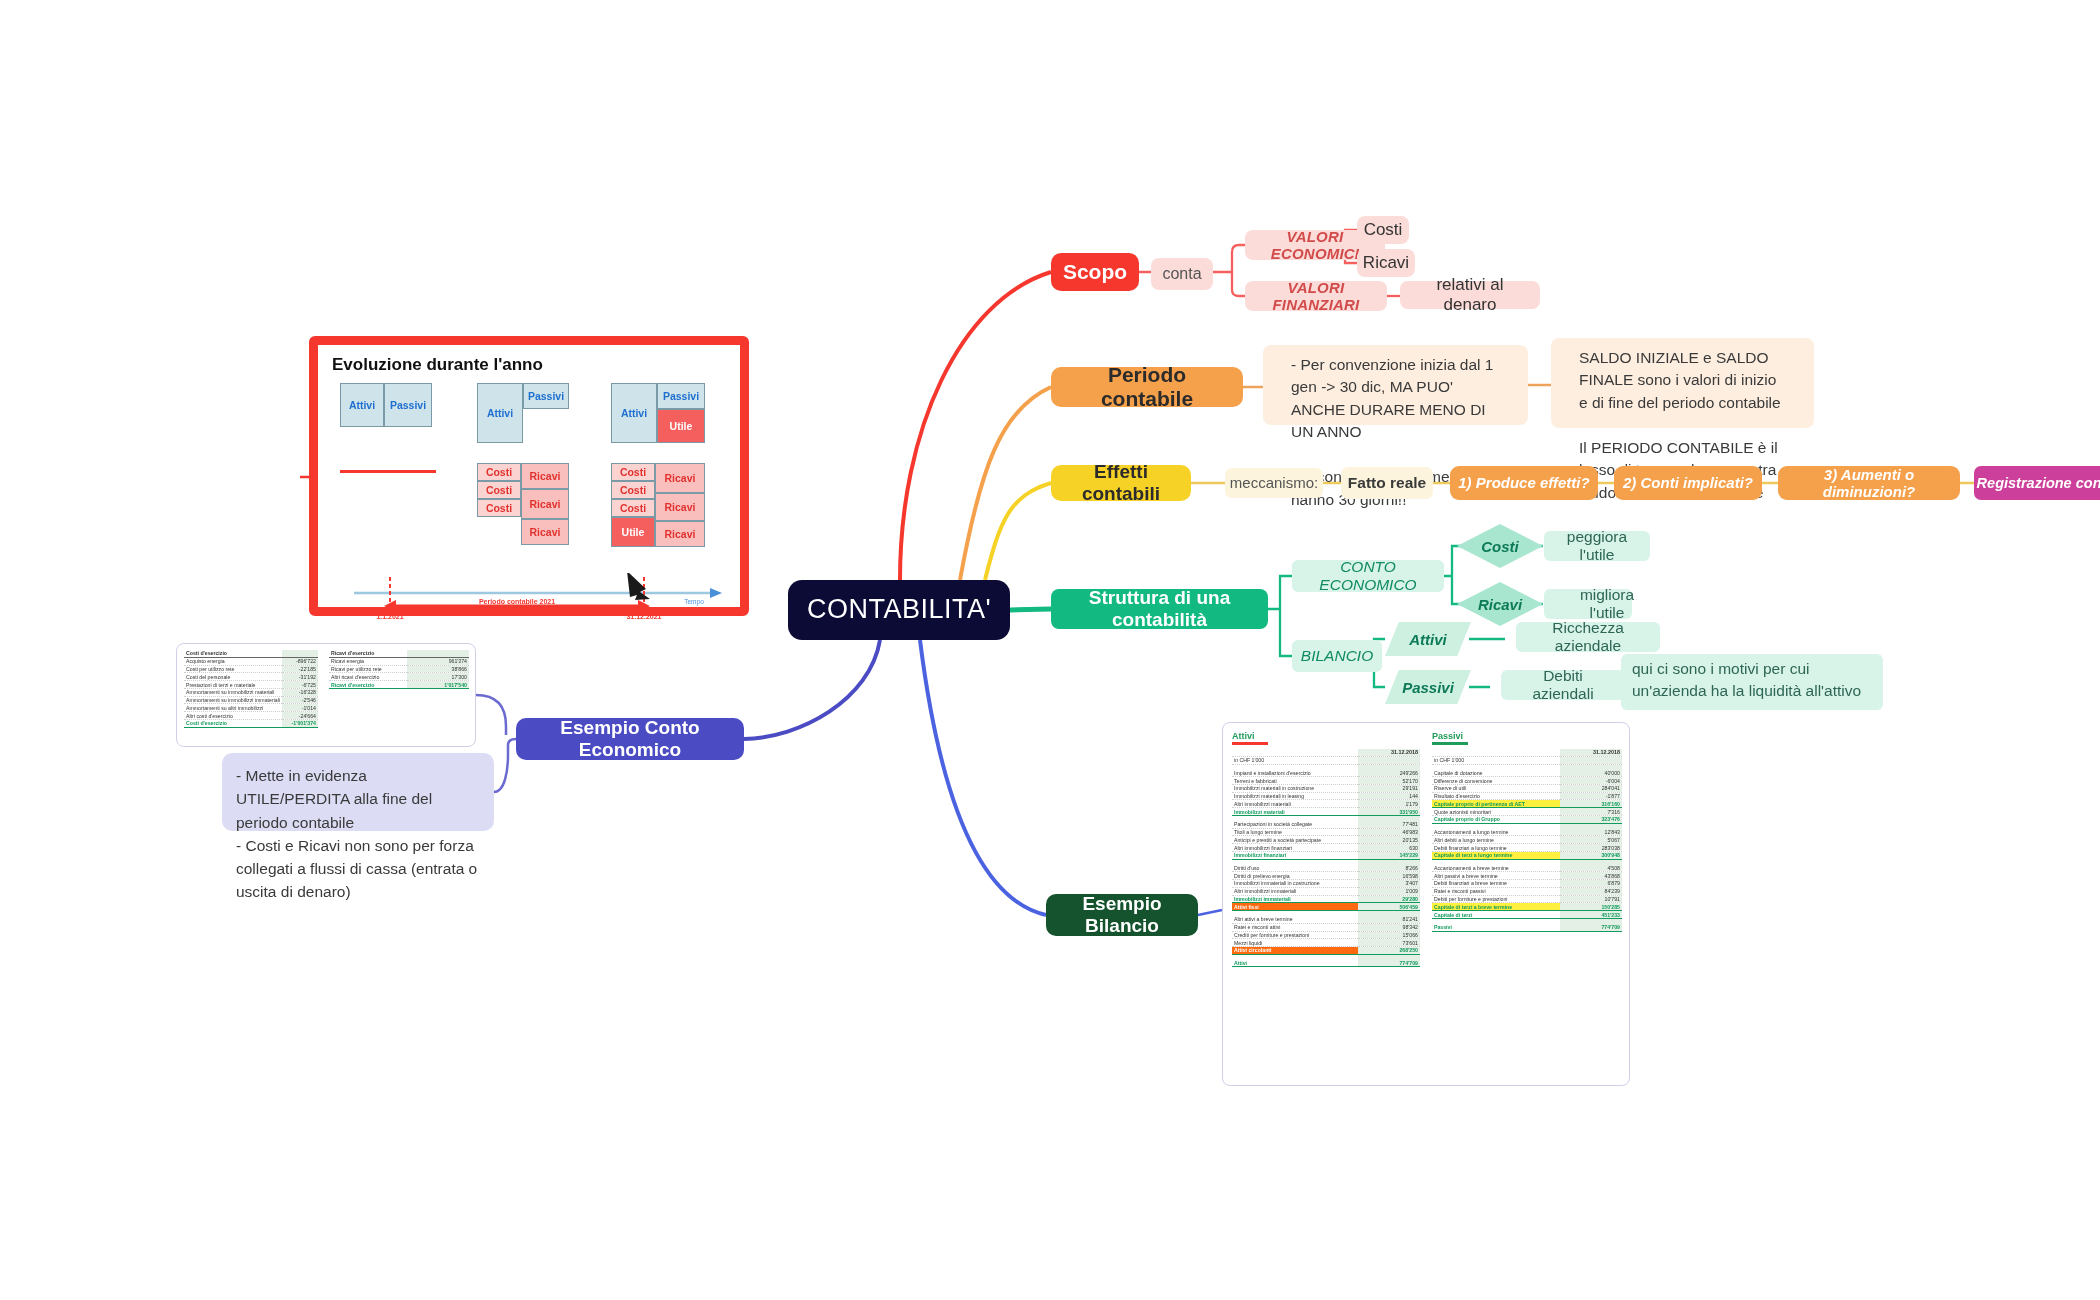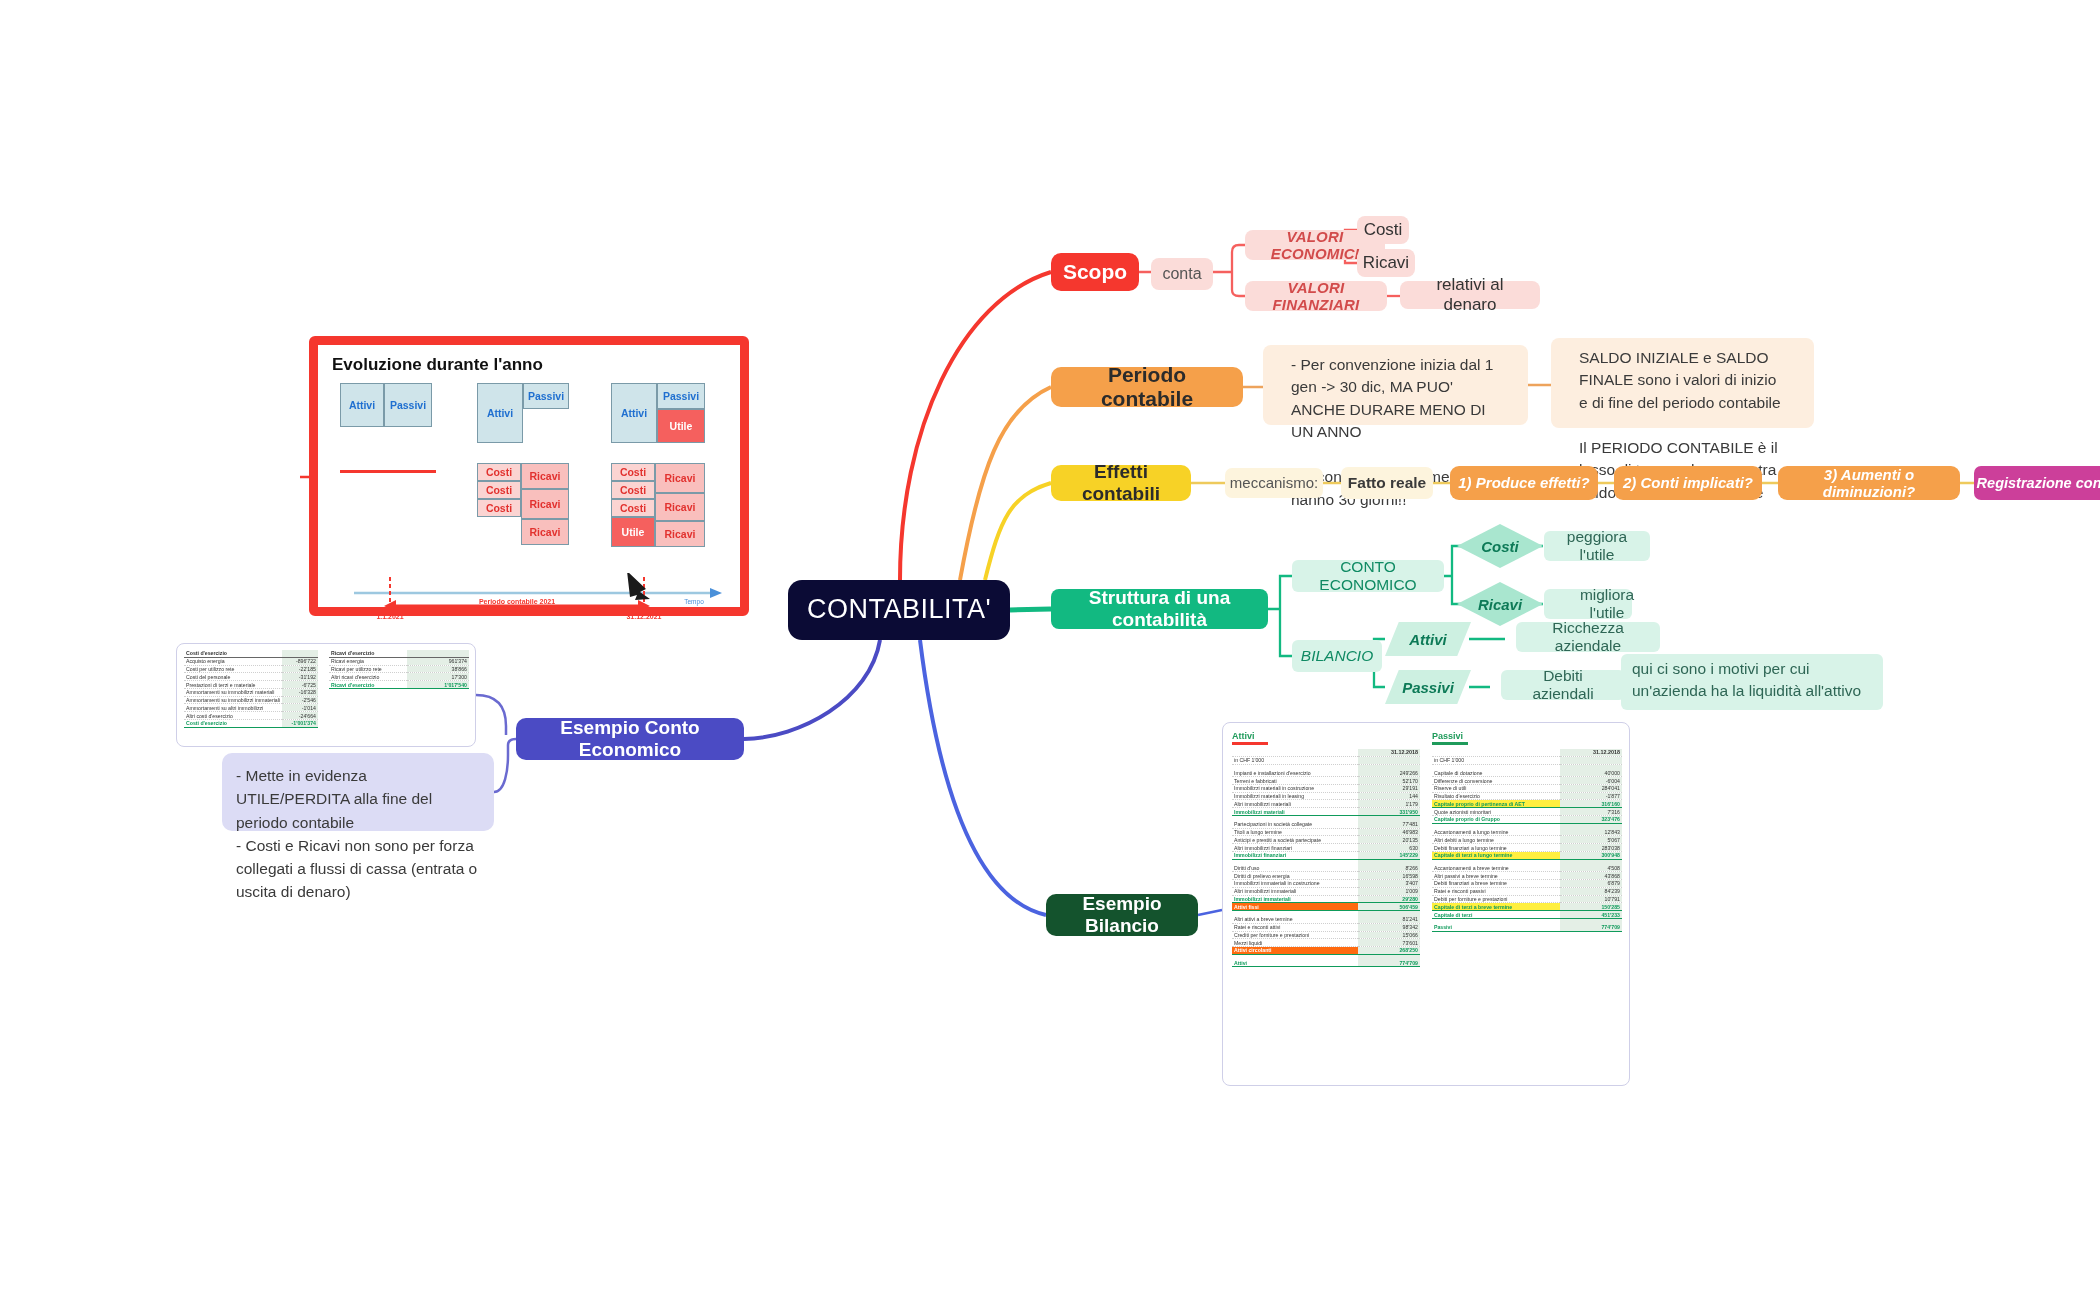--- a/index.html
+++ b/index.html
@@ -44,21 +44,21 @@
   #n-fatto{left:1341px;top:467px;width:92px;height:32px;background:#fdf4dd;color:#3a3a3a;font-size:15.5px;font-weight:bold;border-radius:7px;}
   .orangepill{background:#f5a04a;color:#fff;font-style:italic;font-weight:bold;font-size:15px;border-radius:9px;}
   #n-e1{left:1450px;top:466px;width:148px;height:34px;}
   #n-e2{left:1614px;top:466px;width:148px;height:34px;}
   #n-e3{left:1778px;top:466px;width:182px;height:34px;}
   #n-reg{left:1974px;top:466px;width:168px;height:34px;background:#cc3f9a;color:#fff;
          font-style:italic;font-weight:bold;font-size:14.5px;border-radius:7px;}
 
   
   .greenbox{background:#d8f3e8;color:#0f8a63;border-radius:6px;font-size:15.5px;padding:5px 10px;}
-  #n-conteco{left:1292px;top:560px;width:152px;height:32px;}
+  #n-conteco{left:1292px;top:560px;width:152px;height:32px;font-style:italic;}
   #n-bilancio{left:1292px;top:640px;width:90px;height:32px;font-style:italic;}
   .diamond{position:absolute;width:86px;height:44px;background:#a9e6cf;color:#0d7a57;
            display:flex;align-items:center;justify-content:center;font-weight:bold;
            font-style:italic;font-size:15px;}
   #n-costi2{left:1457px;top:524px;clip-path:polygon(50% 0,100% 50%,50% 100%,0 50%);}
   #n-ricavi2{left:1457px;top:582px;clip-path:polygon(50% 0,100% 50%,50% 100%,0 50%);}
   .para{position:absolute;width:86px;height:34px;background:#cdf0e1;color:#0d7a57;
         display:flex;align-items:center;justify-content:center;font-weight:bold;
         font-style:italic;font-size:15px;clip-path:polygon(16% 0,100% 0,84% 100%,0 100%);}
   #n-attivi2{left:1385px;top:622px;}

